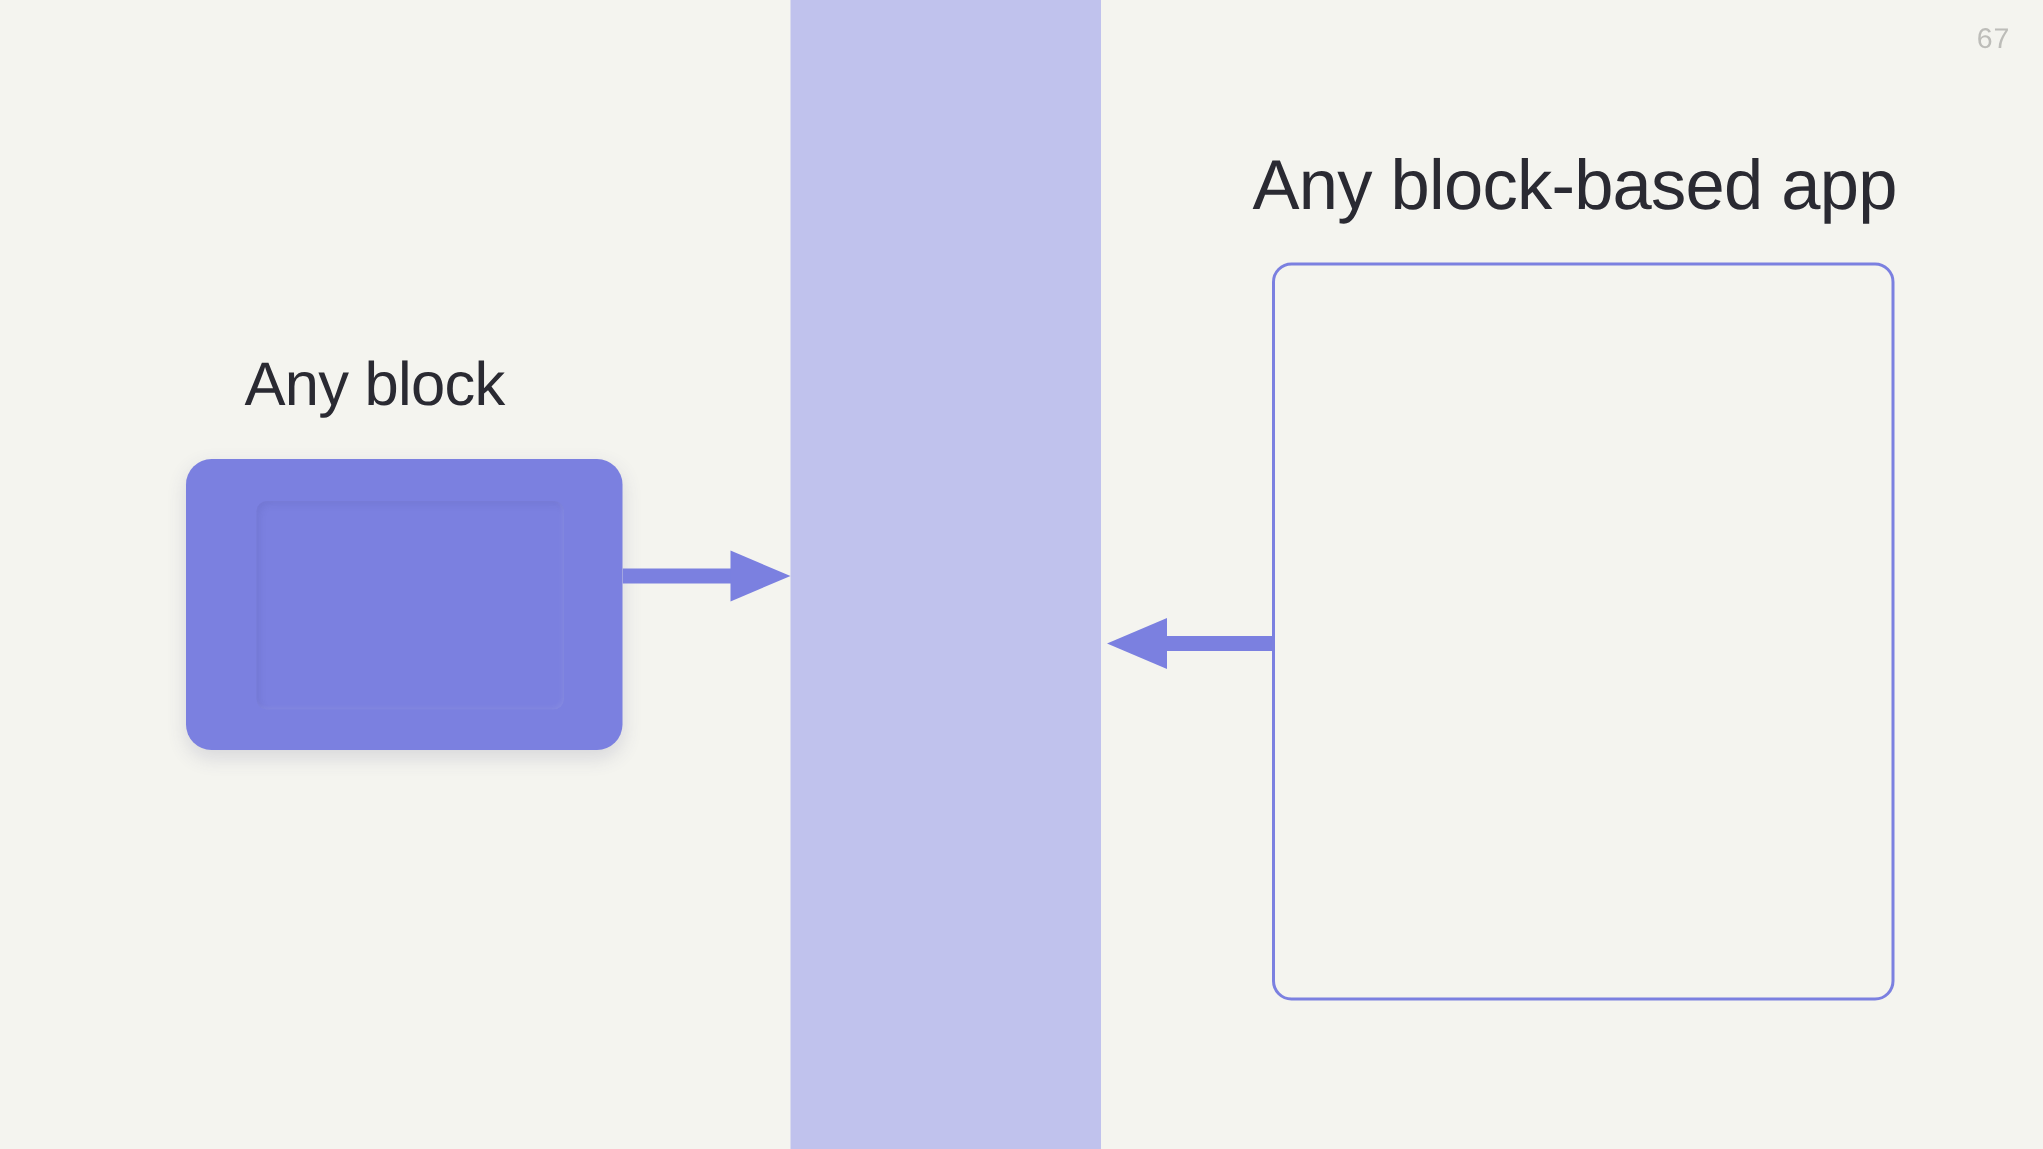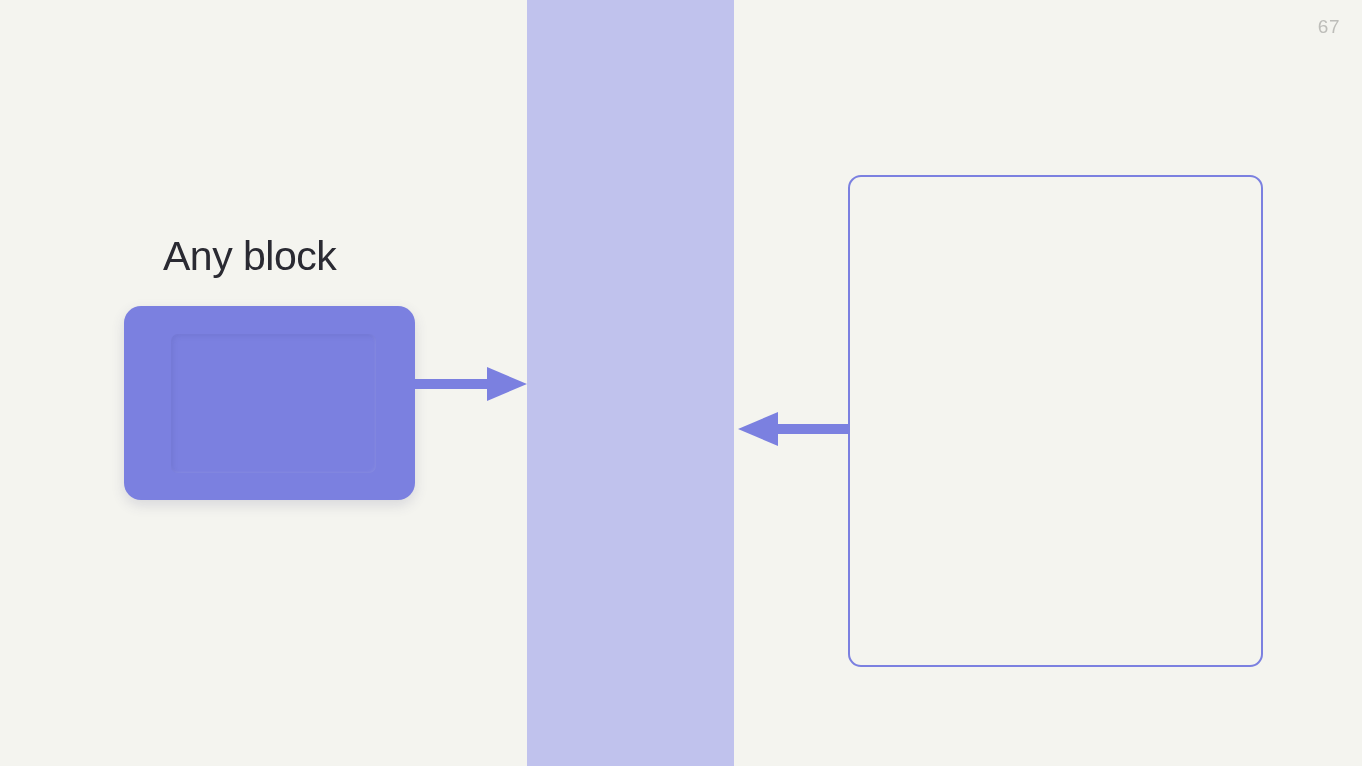--- a/index.html
+++ b/index.html
@@ -135,20 +135,21 @@
     <div class="block-solid-inner"></div>
   </div>
 
   <div class="arrow arrow-right-to-band">
     <svg width="114" height="44" viewBox="0 0 114 44" xmlns="http://www.w3.org/2000/svg">
       <rect x="0" y="17" width="80" height="10" fill="#7b80e0"></rect>
       <path d="M 72 5 L 112 22 L 72 39 Z" fill="#7b80e0"></path>
     </svg>
   </div>
 
+  <div class="heading heading-right">Any block-based app</div>
 
   <div class="block-outline"></div>
 
   <div class="arrow arrow-left-to-band">
     <svg width="116" height="44" viewBox="0 0 116 44" xmlns="http://www.w3.org/2000/svg">
       <rect x="36" y="17" width="80" height="10" fill="#7b80e0"></rect>
       <path d="M 44 5 L 4 22 L 44 39 Z" fill="#7b80e0"></path>
     </svg>
   </div>
 

